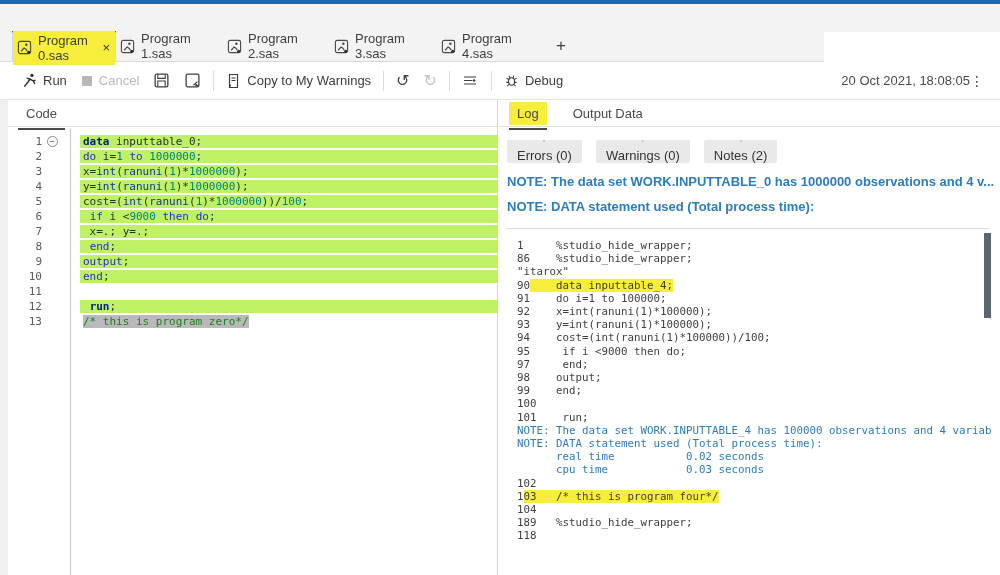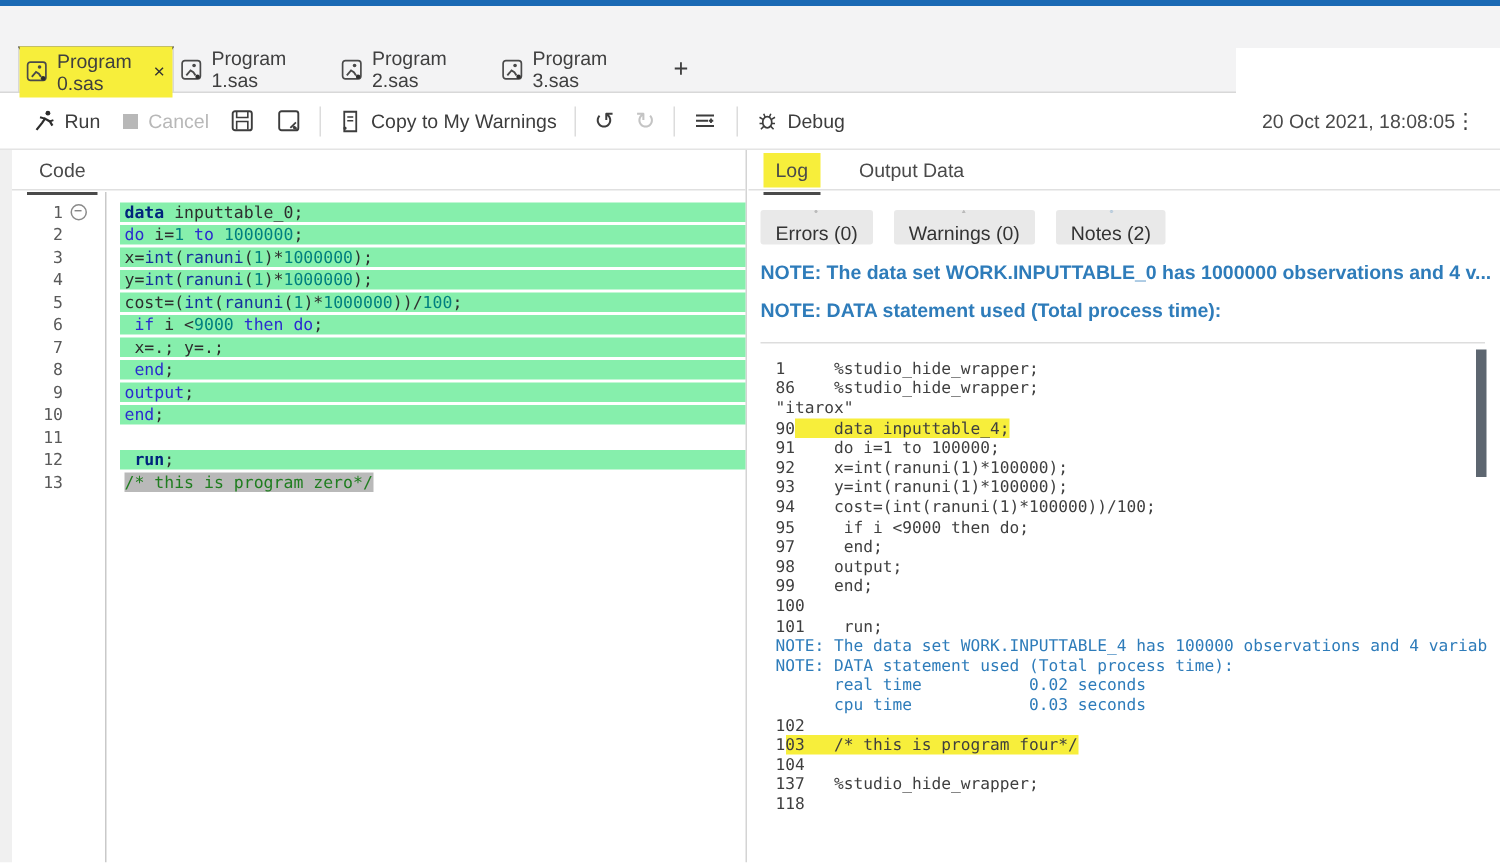--- a/index.html
+++ b/index.html
@@ -53,21 +53,21 @@
   .editor { position:absolute; left:0; top:28px; right:0; bottom:0; padding-top:6px;
             font-family:"DejaVu Sans Mono", monospace; font-size:11px; }
   .erow { height:15px; display:flex; align-items:center; }
   .egut { width:62px; flex:0 0 62px; display:flex; align-items:center; height:15px; }
   .enum { width:34px; text-align:right; color:#5a5a5a; }
   .efold { width:20px; display:flex; justify-content:center; }
   .efold-circ { width:11px; height:11px; border:1px solid #8a8a8a; border-radius:50%; color:#6a6a6a;
                 font-size:9px; line-height:9px; text-align:center; }
   .egutline { position:absolute; left:62px; top:28px; bottom:0; width:1px; background:#c9c9c9; }
   .ecode { margin-left:10px; width:418px; white-space:pre; padding-left:3px; }
-  .ecode.selfull { background:#86efac; }
+  .ecode.selfull { background:#bef264; }
   .eseltext { background:#b9b9b9; }
   .tk-kwb { color:#00247c; font-weight:bold; }
   .tk-kw  { color:#2b2bcf; }
   .tk-fn  { color:#16309c; }
   .tk-num { color:#007f7f; }
   .tk-t   { color:#2e2e2e; }
   .tk-c   { color:#1f7d1f; }
 
   
   .badges { display:flex; gap:14px; margin:13px 0 0 8px; }
@@ -138,20 +138,33 @@
         <span class="tab-inner">
           <span class="ticon">
             <svg width="15" height="15" viewBox="0 0 16 16">
               <rect x="1.5" y="1.5" width="13" height="13" rx="2" fill="none" stroke="#4a4a4a" stroke-width="1.2"></rect>
               <circle cx="10" cy="5" r="1.3" fill="#4a4a4a"></circle>
               <path d="M4.5 12 L7.5 8.5 L9.5 9.8 L11 12" fill="none" stroke="#4a4a4a" stroke-width="1.3"></path>
               <circle cx="12.5" cy="13" r="1.6" fill="#2d2d2d"></circle>
             </svg>
           </span>
           <span>Program 3.sas</span>
+        </span>
+      </div>
+      <div class="tab">
+        <span class="tab-inner">
+          <span class="ticon">
+            <svg width="15" height="15" viewBox="0 0 16 16">
+              <rect x="1.5" y="1.5" width="13" height="13" rx="2" fill="none" stroke="#4a4a4a" stroke-width="1.2"></rect>
+              <circle cx="10" cy="5" r="1.3" fill="#4a4a4a"></circle>
+              <path d="M4.5 12 L7.5 8.5 L9.5 9.8 L11 12" fill="none" stroke="#4a4a4a" stroke-width="1.3"></path>
+              <circle cx="12.5" cy="13" r="1.6" fill="#2d2d2d"></circle>
+            </svg>
+          </span>
+          <span>Program 4.sas</span>
         </span>
       </div>
       <div class="tab-add">+</div>
     </div>
 
   <div class="toolbar">
     <div class="tbtn">
       <svg class="ic" width="15" height="15" viewBox="0 0 16 16">
         <circle cx="10.6" cy="2.6" r="1.7" fill="#2d2d2d" stroke="none"></circle>
         <path d="M2.5 14.5 L6.5 9.5 L8.5 6.5 L12 8.5 L13.8 11.5" stroke="#2d2d2d" stroke-width="1.6"></path>
@@ -382,19 +395,19 @@
         <div class="lrow"><span class="lg-t">100</span></div>
         <div class="lrow"><span class="lg-t">101    run;</span></div>
         <div class="lrow"><span class="lg-note">NOTE: The data set WORK.INPUTTABLE_4 has 100000 observations and 4 variab</span></div>
         <div class="lrow"><span class="lg-note">NOTE: DATA statement used (Total process time):</span></div>
         <div class="lrow"><span class="lg-note">      real time           0.02 seconds</span></div>
         <div class="lrow"><span class="lg-note">      cpu time            0.03 seconds</span></div>
         <div class="lrow"><span class="lg-t"></span></div>
         <div class="lrow"><span class="lg-t">102</span></div>
         <div class="lrow"><span class="lg-t">1</span><span class="lg-hl">03   /* this is program four*/</span></div>
         <div class="lrow"><span class="lg-t">104</span></div>
-        <div class="lrow"><span class="lg-t">137   %studio_hide_wrapper;</span></div>
+        <div class="lrow"><span class="lg-t">189   %studio_hide_wrapper;</span></div>
         <div class="lrow"><span class="lg-t">118</span></div>
       </div>
 
     <div class="vscroll-thumb"></div>
   </div>
 </div>
 
 </body></html>

